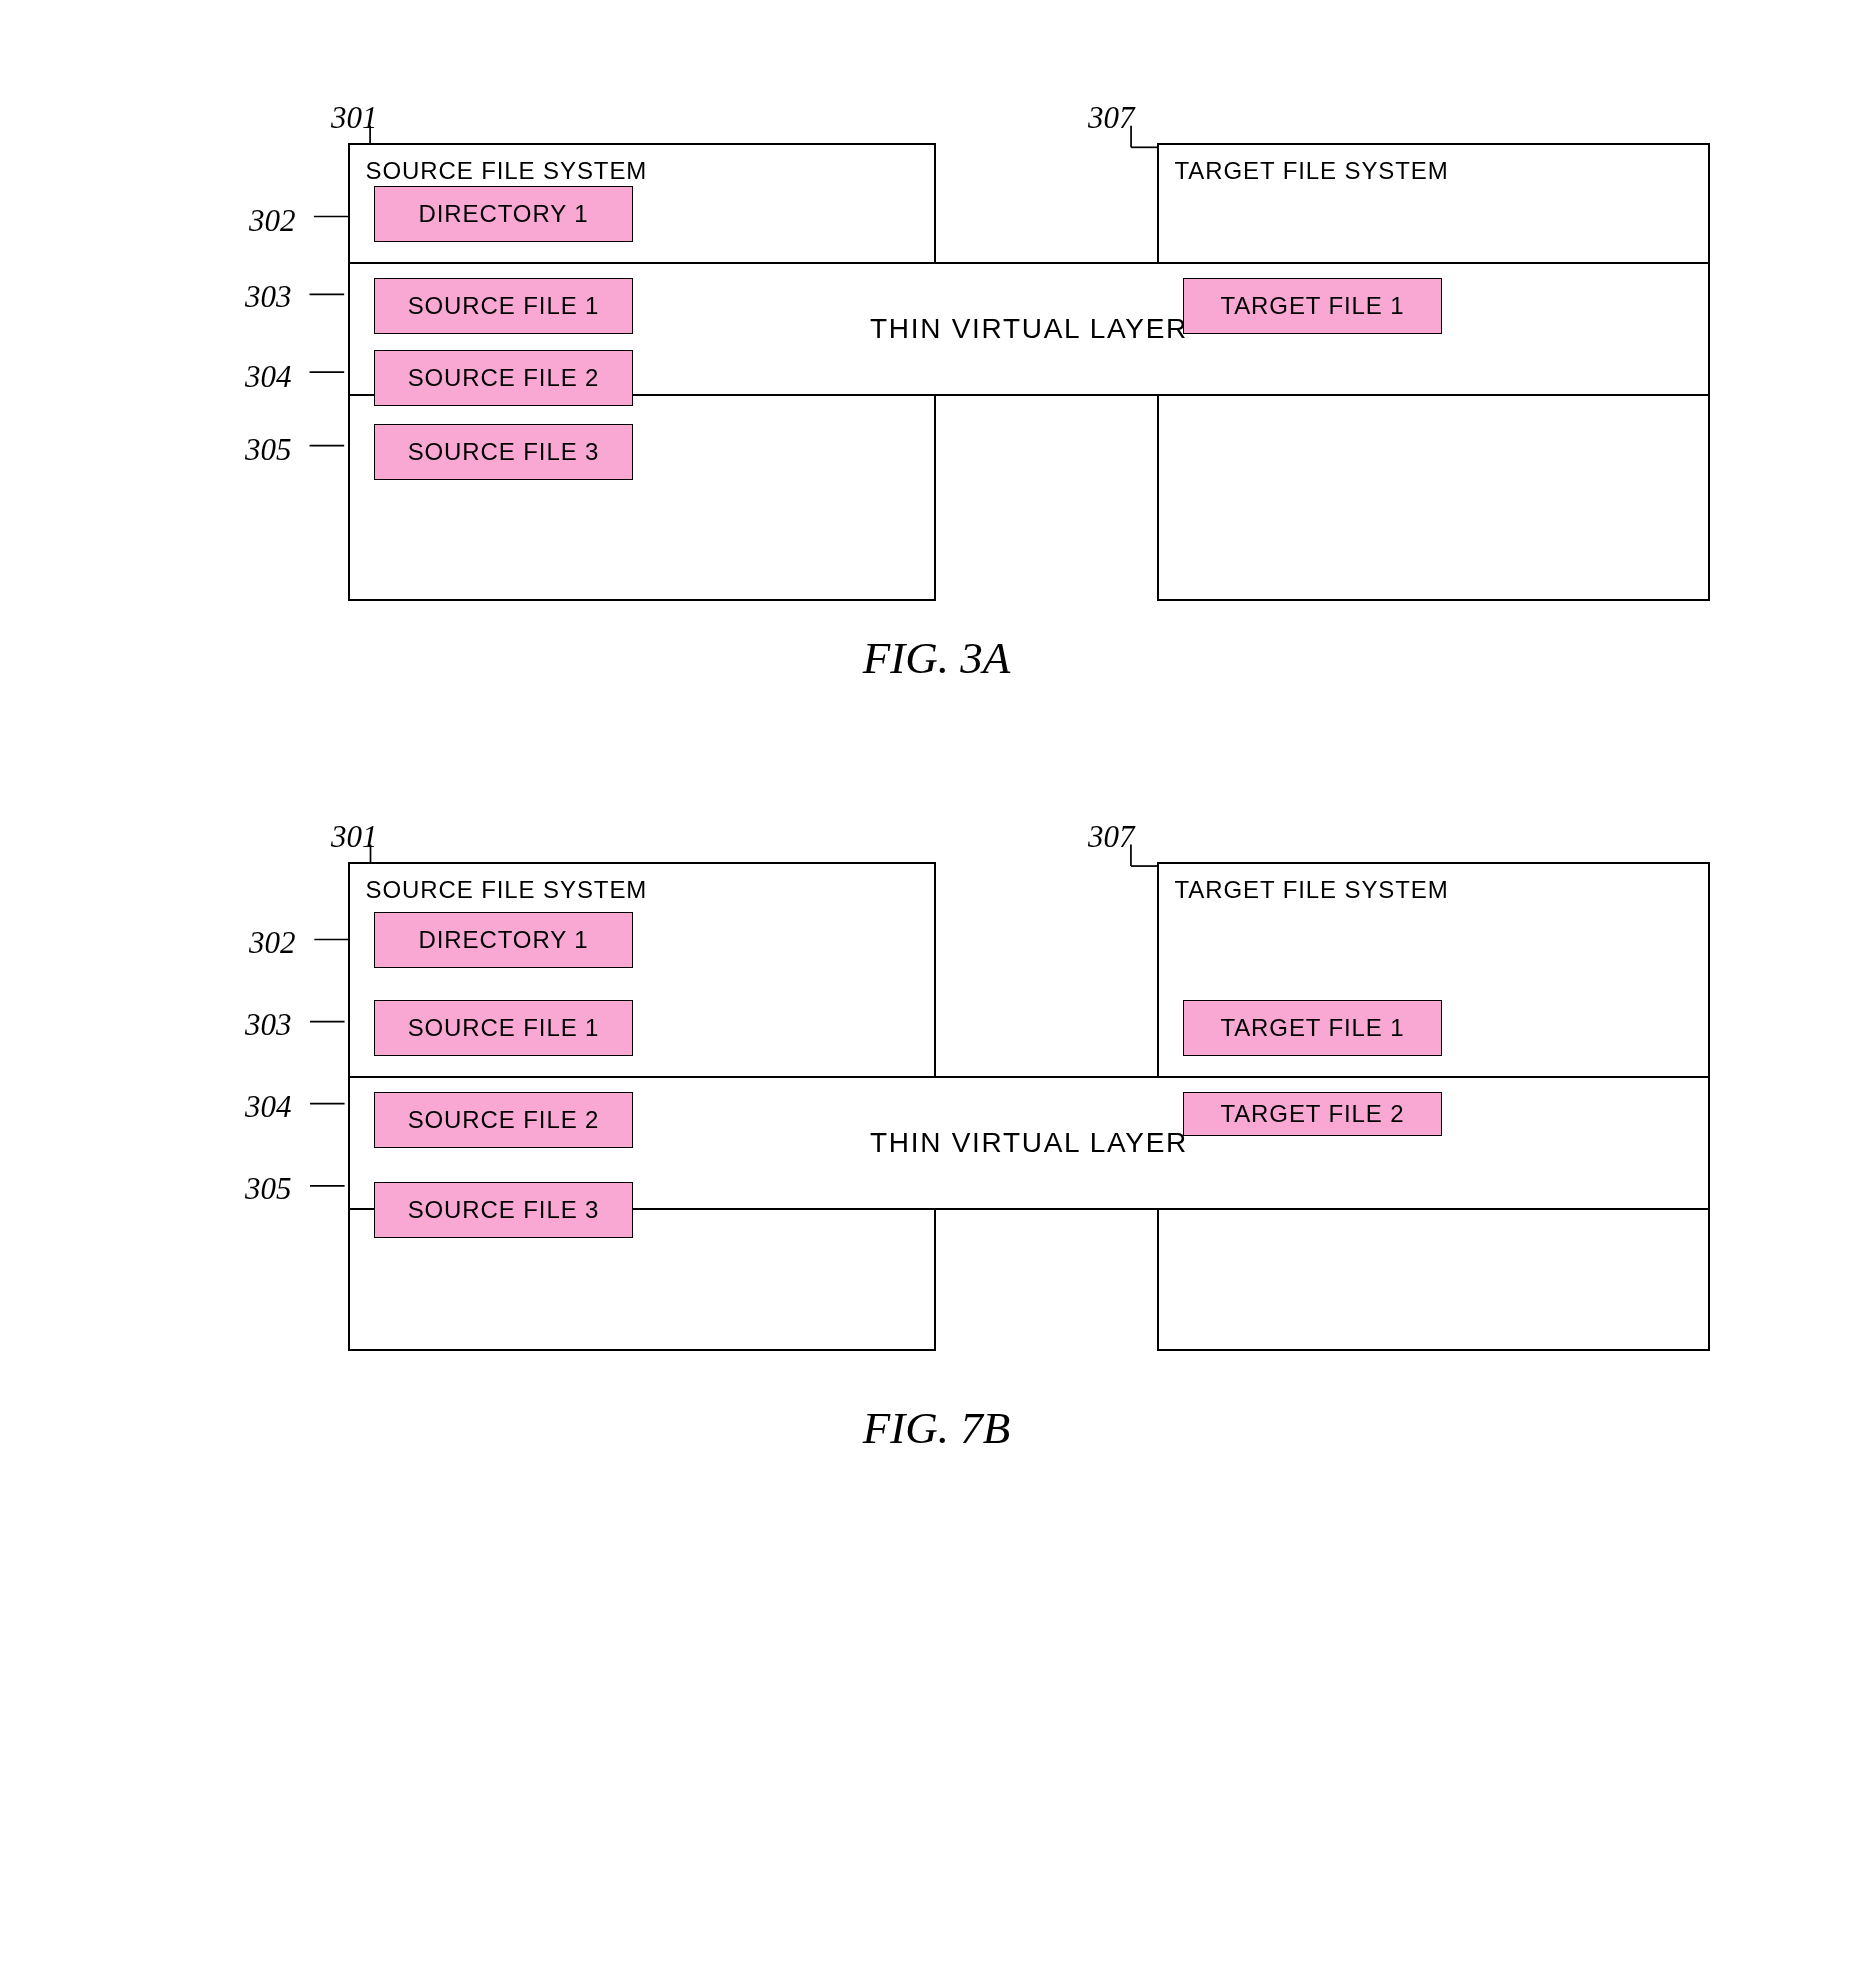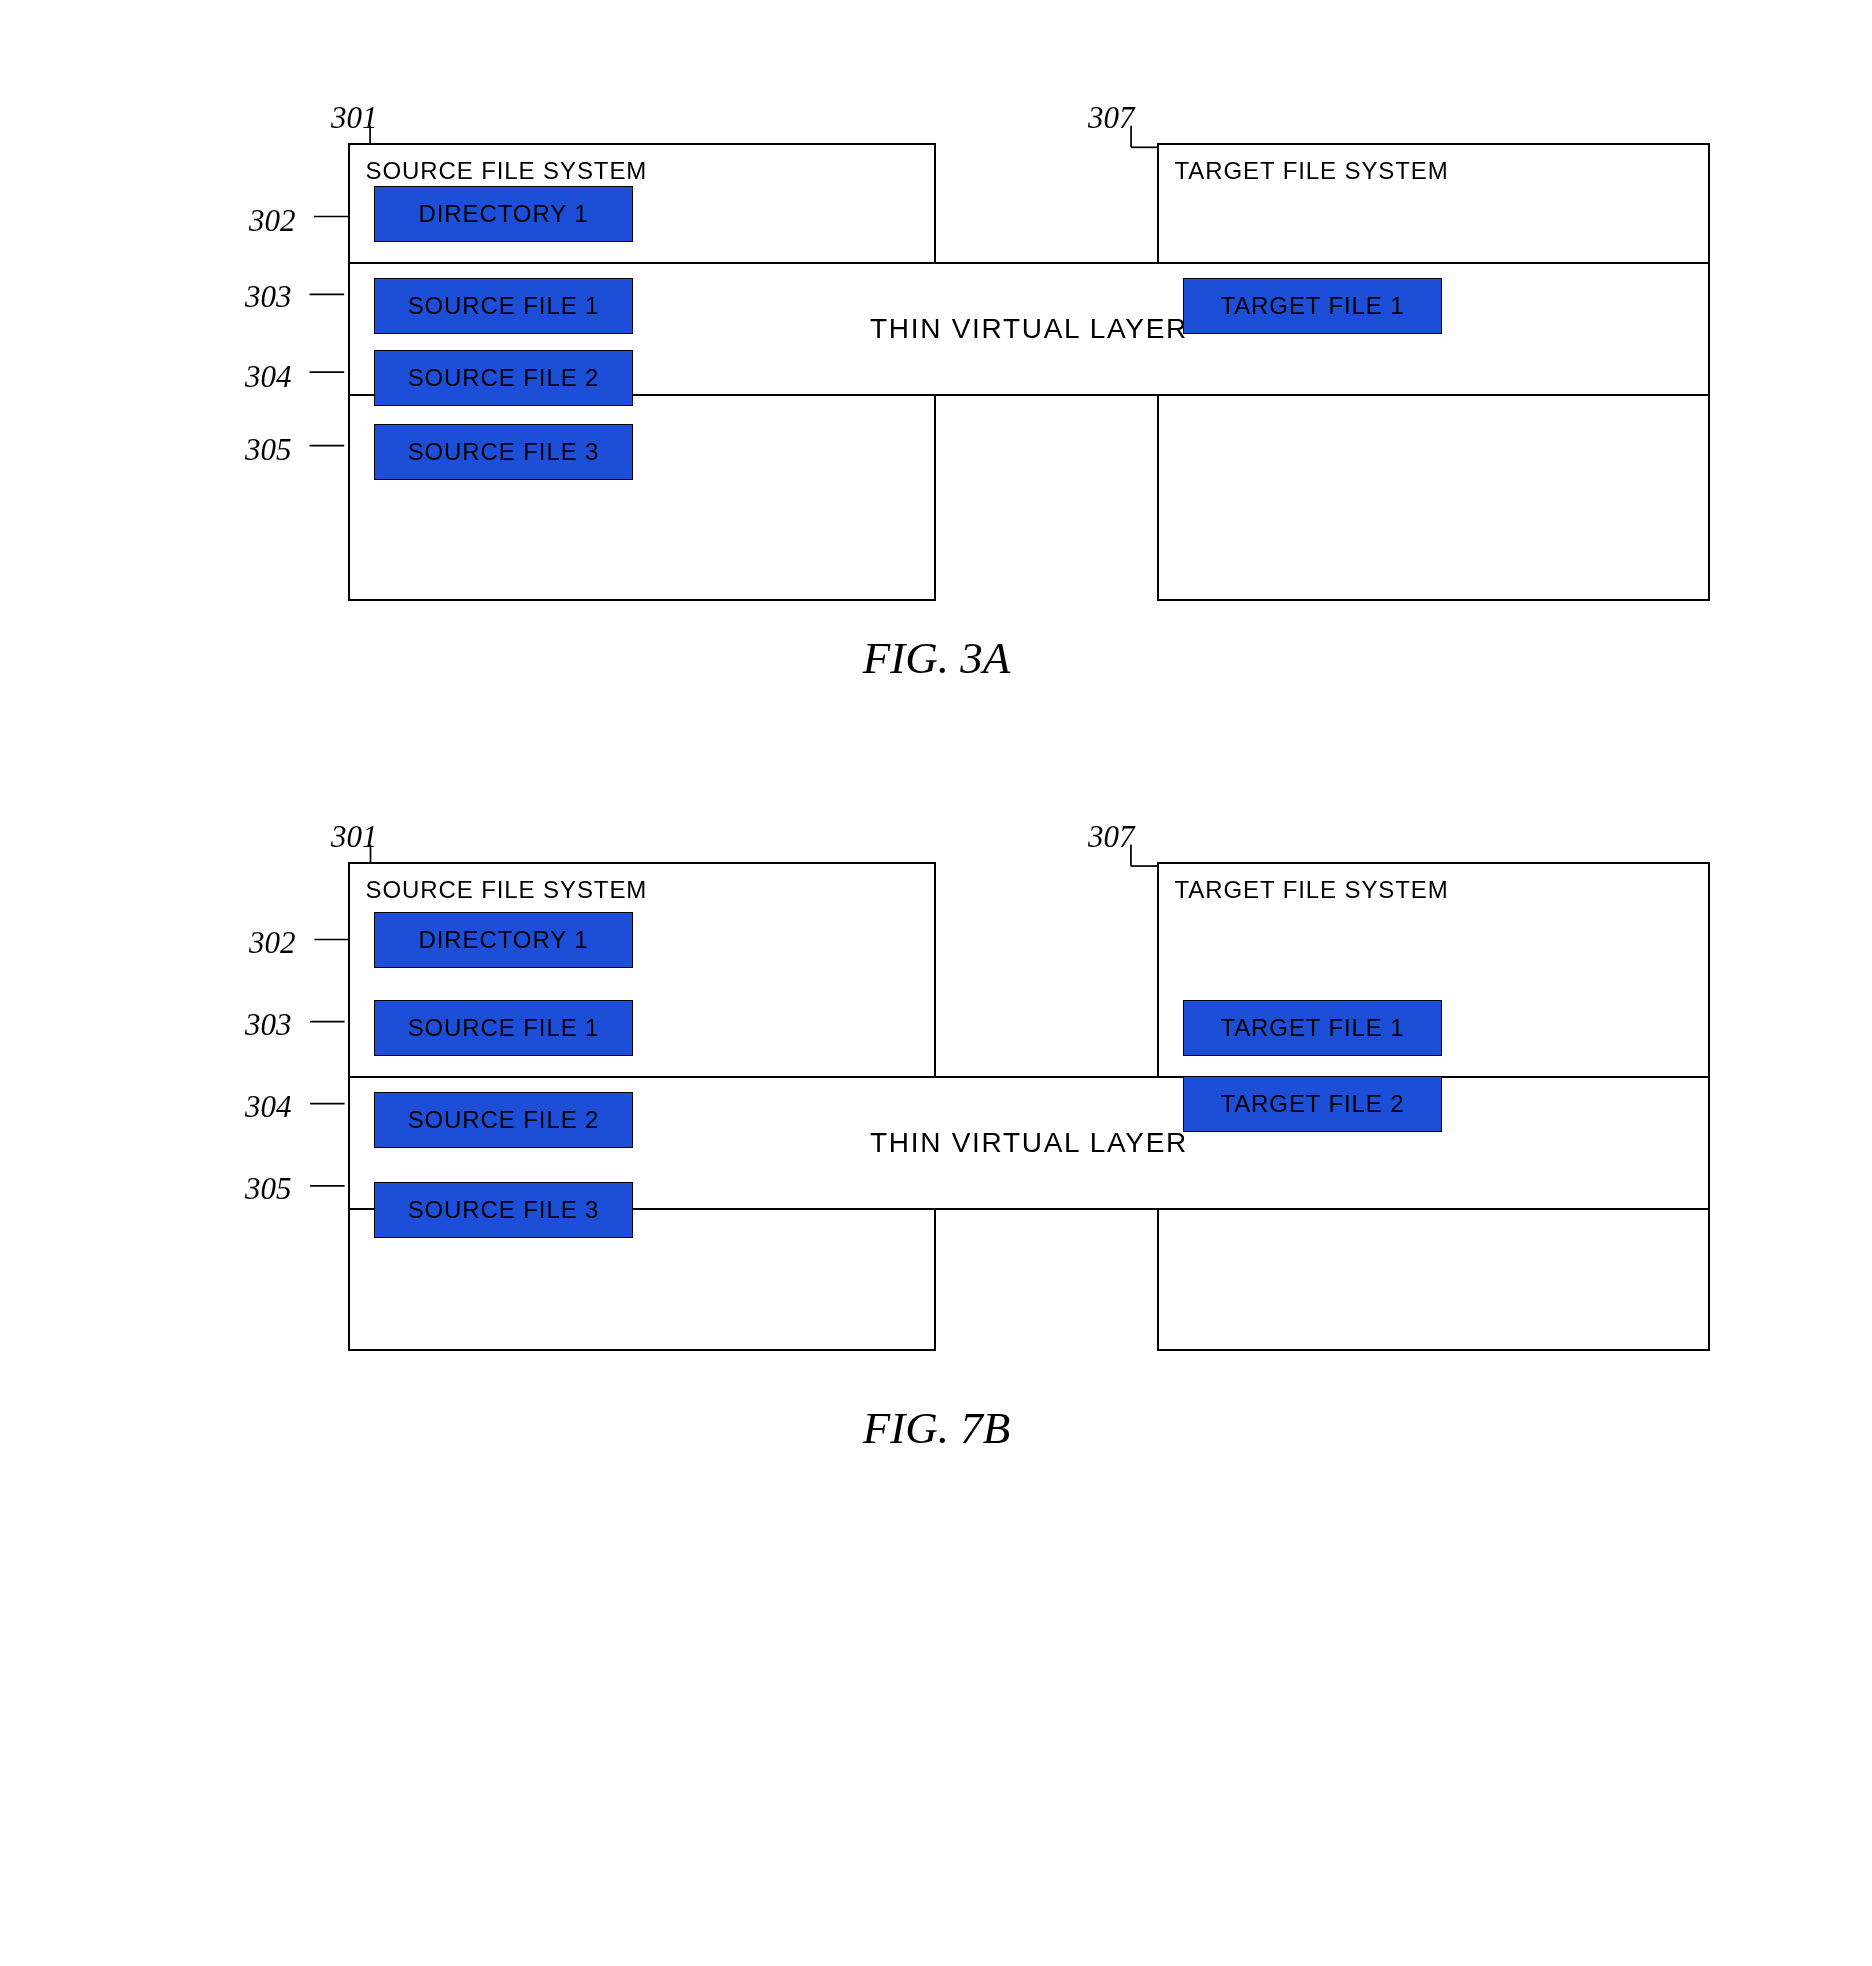--- a/index.html
+++ b/index.html
@@ -38,21 +38,21 @@
     .outer-box {
       position: absolute;
       border: 2.6px solid #000;
       background: #fff;
     }
 
     
     .inner-box {
       position: absolute;
       border: 1.7px solid #000;
-      background: #1d4ed8;
+      background: #f9a8d4;
       display: flex;
       align-items: center;
       justify-content: center;
     }
 
     .inner-box span {
       font-family: 'Arial', sans-serif;
       font-size: 24px;
       font-weight: normal;
       letter-spacing: 0.9px;
@@ -233,21 +233,21 @@
     </div>
 
     <div class="inner-box" style="left: 259px; top: 411px; width: 259px; height: 56px;">
       <span>SOURCE FILE 3</span>
     </div>
 
     <div class="inner-box" style="left: 1068px; top: 229px; width: 259px; height: 56px;">
       <span>TARGET FILE 1</span>
     </div>
 
-    <div class="inner-box" style="left: 1068px; top: 305px; width: 259px; height: 56px;">
+    <div class="inner-box" style="left: 1068px; top: 321px; width: 259px; height: 44px;">
       <span>TARGET FILE 2</span>
     </div>
 
     <div class="fig-caption" style="position: absolute; bottom: -8.6px; left: 50%; transform: translateX(-50%);">FIG. 7B</div>
   </div>
 
 </div>
 
 
 </body></html>

